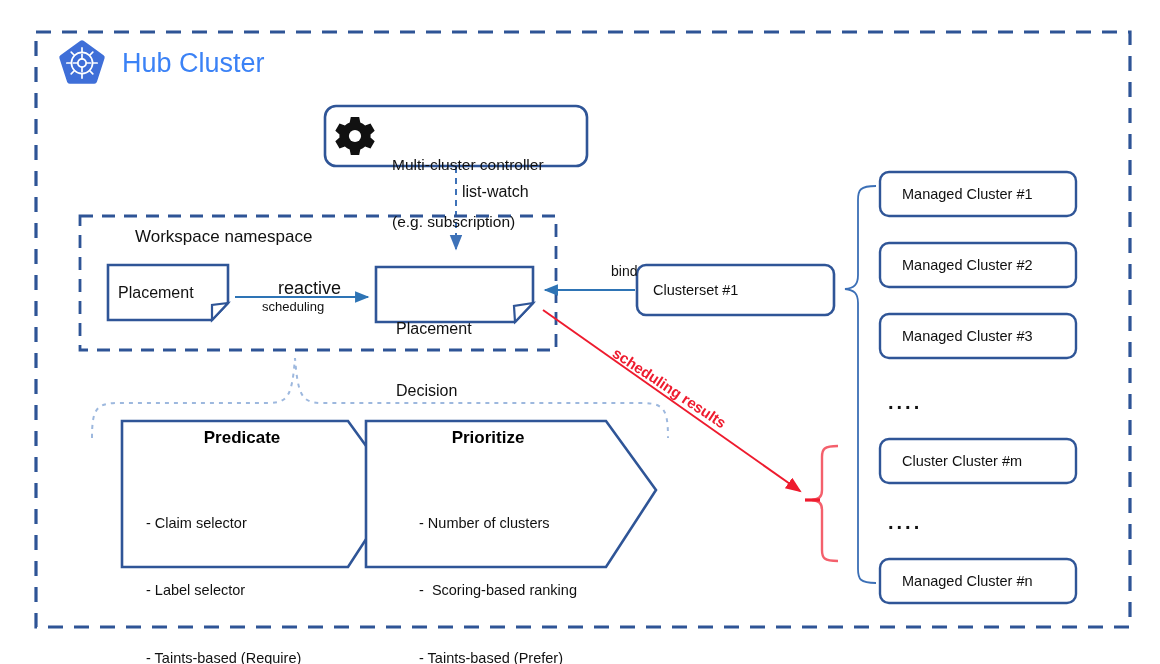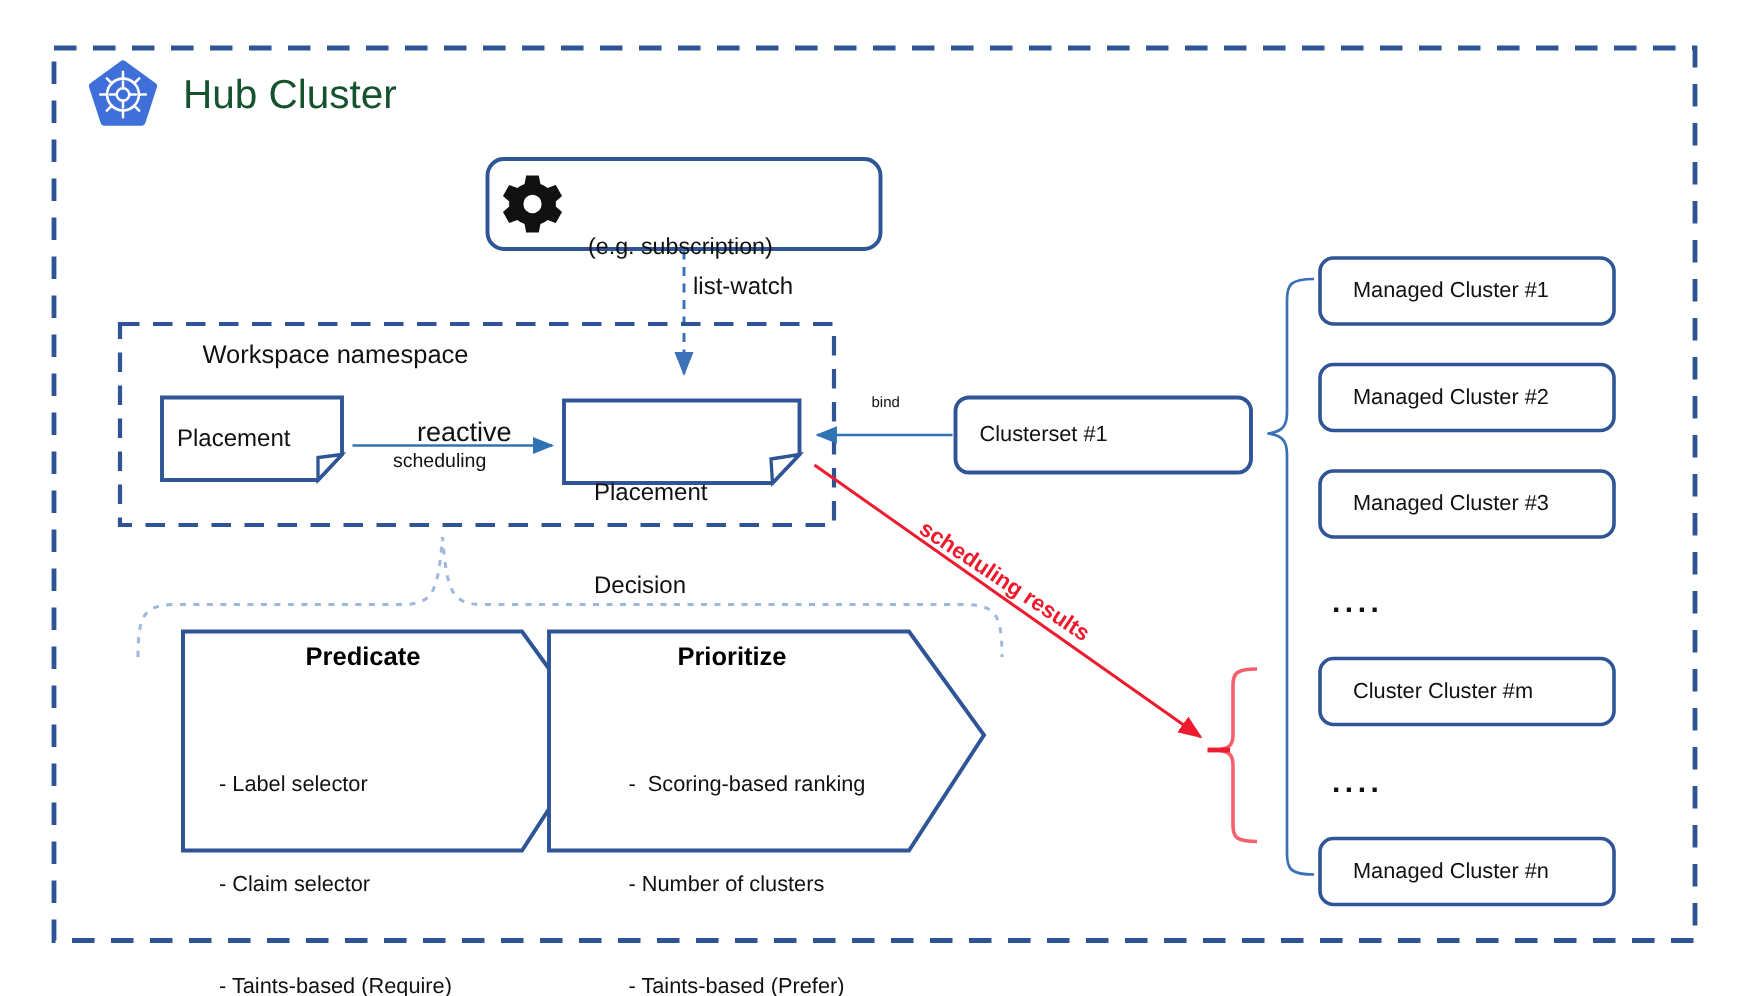--- a/index.html
+++ b/index.html
@@ -29,21 +29,21 @@
   .lbl {
     position: absolute;
     white-space: pre;
     line-height: 1.18;
   }
   
   .hub-title {
     left: 122px;
     top: 48px;
     font-size: 27px;
-    color: #14532d;
+    color: #3b82f6;
   }
   
   .ctrl-text {
     left: 392px;
     top: 118px;
     font-size: 15.5px;
     color: #111;
   }
   .ctrl-text div { line-height: 1.35; }
   .edge-lbl {
@@ -203,54 +203,55 @@
     <rect x="880" y="172" width="196" height="44" rx="9" ry="9" fill="#ffffff" stroke="#2f5597" stroke-width="2.4"></rect>
     <rect x="880" y="243" width="196" height="44" rx="9" ry="9" fill="#ffffff" stroke="#2f5597" stroke-width="2.4"></rect>
     <rect x="880" y="314" width="196" height="44" rx="9" ry="9" fill="#ffffff" stroke="#2f5597" stroke-width="2.4"></rect>
     <rect x="880" y="439" width="196" height="44" rx="9" ry="9" fill="#ffffff" stroke="#2f5597" stroke-width="2.4"></rect>
     <rect x="880" y="559" width="196" height="44" rx="9" ry="9" fill="#ffffff" stroke="#2f5597" stroke-width="2.4"></rect>
   </svg>
 
   <div class="lbl hub-title">Hub Cluster</div>
 
   <div class="lbl ctrl-text">
+    <div>Multi-cluster controller</div>
     <div>(e.g. subscription)</div>
   </div>
 
   <div class="lbl edge-lbl" style="left:462px; top:183px;">list-watch</div>
 
   <div class="lbl ns-title">Workspace namespace</div>
 
   <div class="lbl doc-text" style="left:118px; top:283px;">Placement</div>
 
   <div class="lbl doc-text" style="left:396px; top:277px;">
     <div>Placement</div>
     <div>Decision</div>
   </div>
 
   <div class="lbl edge-lbl" style="left:278px; top:278px; font-size:18px;">reactive</div>
   <div class="lbl edge-lbl" style="left:262px; top:299px; font-size:13px;">scheduling</div>
 
-  <div class="lbl edge-lbl" style="left:581px; top:263px; font-size:10px;">bind</div>
+  <div class="lbl edge-lbl" style="left:611px; top:263px; font-size:14px;">bind</div>
 
   <div class="lbl cs-text" style="left:653px; top:282px;">Clusterset #1</div>
 
   <div class="lbl sched-lbl" style="left:619px; top:344px;">scheduling results</div>
 
   <div class="lbl chev-title" style="left:152px; top:428px; width:180px;">Predicate</div>
   <div class="lbl chev-list" style="left:146px; top:467px;">
+    <div>- Claim selector</div>
     <div>- Label selector</div>
-    <div>- Claim selector</div>
     <div>- Taints-based (Require)</div>
   </div>
 
   <div class="lbl chev-title" style="left:398px; top:428px; width:180px;">Prioritize</div>
   <div class="lbl chev-list" style="left:419px; top:467px;">
+    <div>- Number of clusters</div>
     <div>-  Scoring-based ranking</div>
-    <div>- Number of clusters</div>
     <div>- Taints-based (Prefer)</div>
   </div>
 
   <div class="lbl mc-text" style="left:902px; top:186px;">Managed Cluster #1</div>
   <div class="lbl mc-text" style="left:902px; top:257px;">Managed Cluster #2</div>
   <div class="lbl mc-text" style="left:902px; top:328px;">Managed Cluster #3</div>
   <div class="lbl mc-text" style="left:902px; top:453px;">Cluster Cluster #m</div>
   <div class="lbl mc-text" style="left:902px; top:573px;">Managed Cluster #n</div>
 
   <div class="lbl dots" style="left:888px; top:391px;">....</div>

